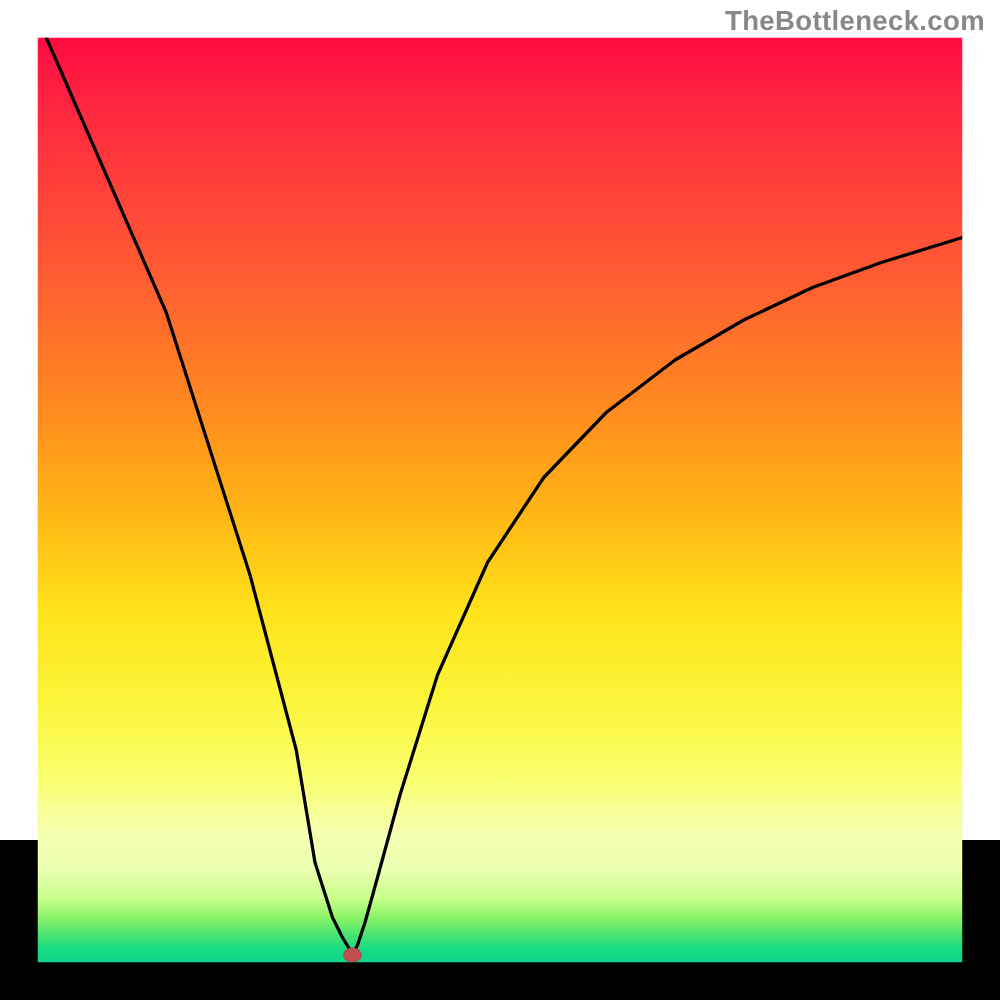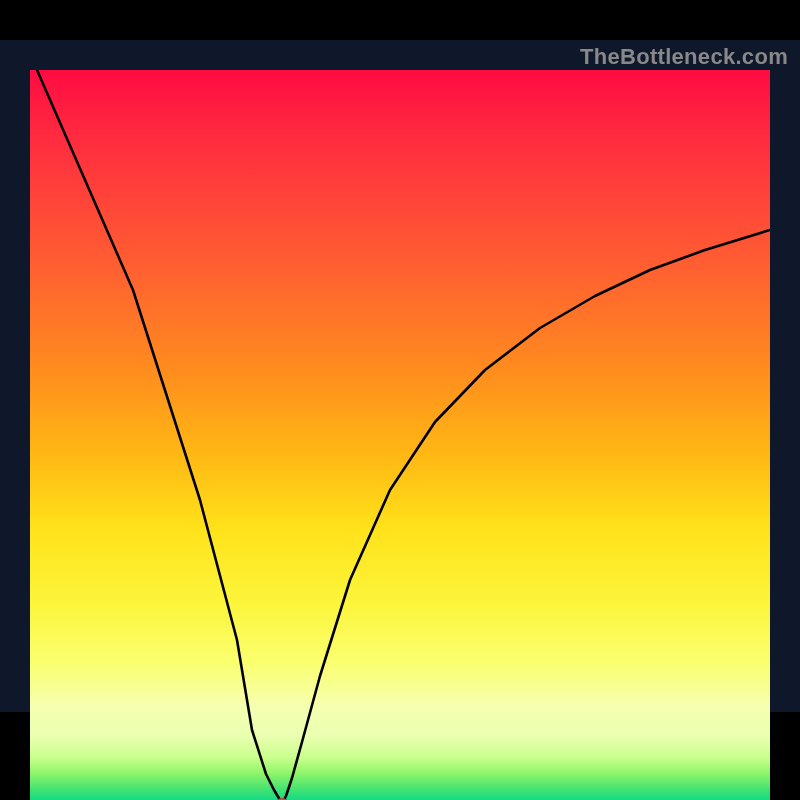--- a/index.html
+++ b/index.html
@@ -8,22 +8,21 @@
     width: 800px;
     height: 800px;
     background: #000;
     overflow: hidden;
     font-family: Arial, Helvetica, sans-serif;
   }
   .frame {
     position: relative;
     width: 800px;
     height: 672px;
-    background: #0f172a;
-    margin-top: 40px;
+    background: #ffffff;
   }
   .watermark {
     position: absolute;
     top: 4px;
     right: 12px;
     color: #888;
     font-size: 22px;
     font-weight: 600;
     letter-spacing: 0.3px;
     z-index: 20;

